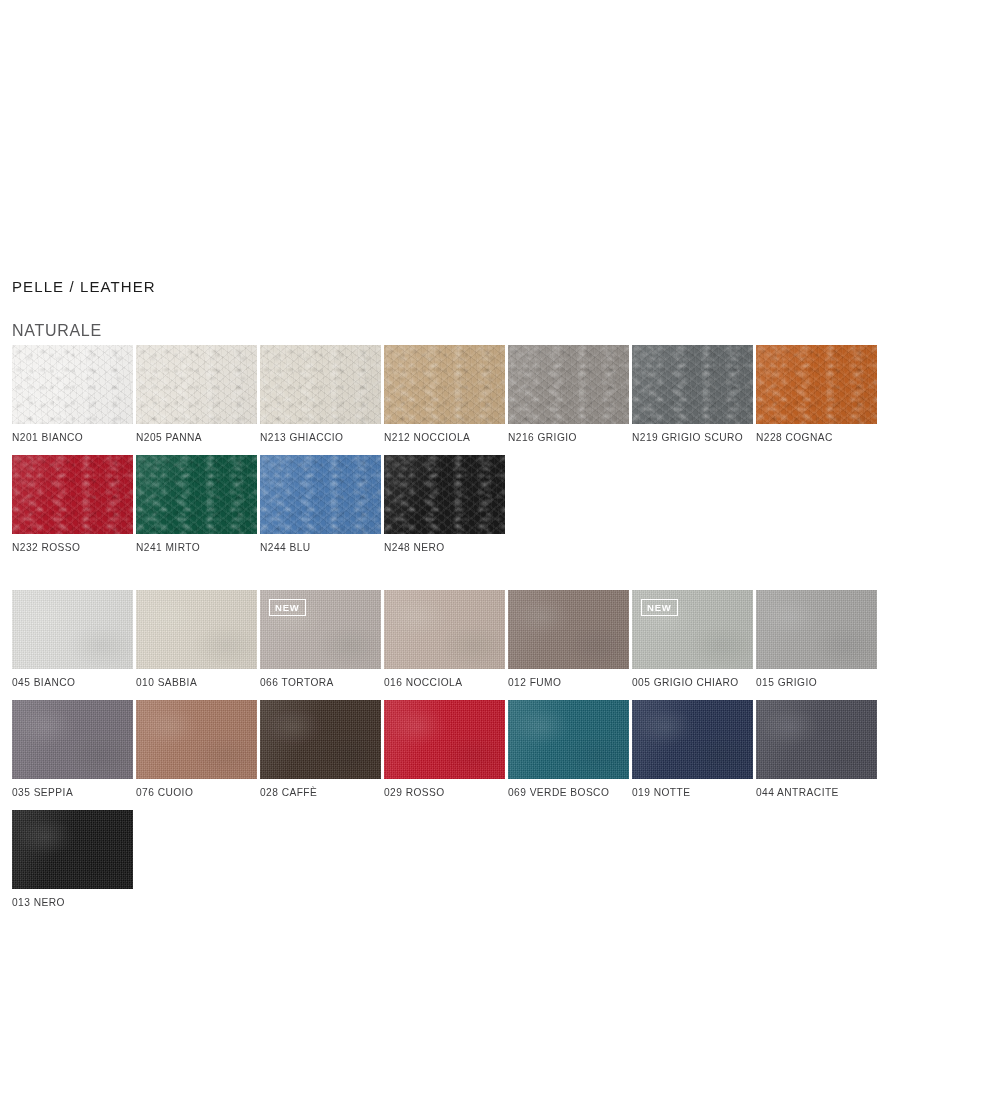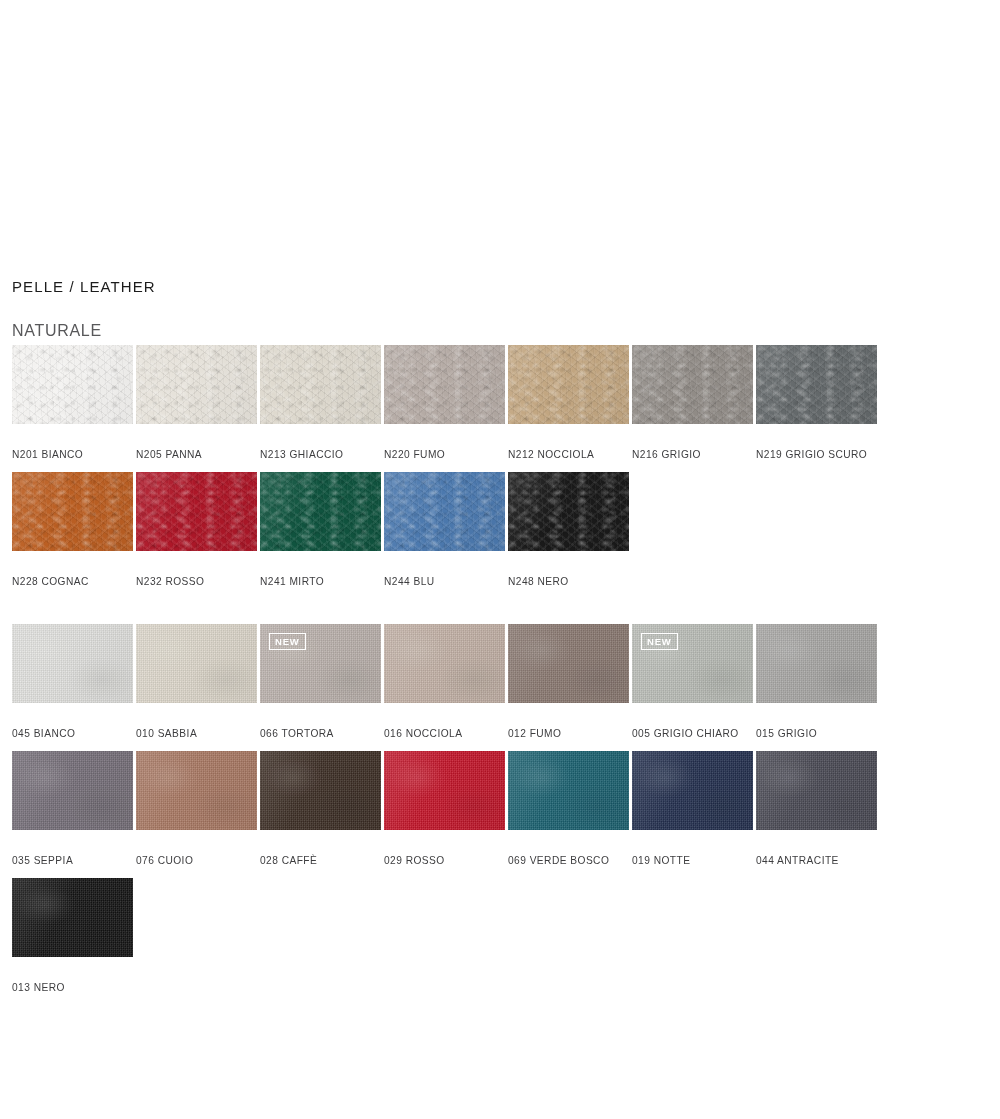--- a/index.html
+++ b/index.html
@@ -65,21 +65,21 @@
     width: 121px;
     height: 79px;
     overflow: hidden;
   }
 
   .swatch-label {
     font-size: 10.2px;
     letter-spacing: 0.45px;
     color: #3d3d3f;
     line-height: 13px;
-    padding-top: 24px;
+    padding-top: 7px;
     white-space: nowrap;
   }
 
   
   .tex {
     position: absolute;
     inset: 0;
   }
   
   .tex-grain {
@@ -163,27 +163,20 @@
             <div class="swatch-label">N205 PANNA</div>
           </div>
           <div class="swatch-cell">
             <div class="swatch" style="background: rgb(221, 216, 205);">
               <div class="tex tex-grain"></div>
               <div class="sheen"></div>
             </div>
             <div class="swatch-label">N213 GHIACCIO</div>
           </div>
           <div class="swatch-cell">
-            <div class="swatch" style="background: rgb(181, 171, 165);">
-              <div class="tex tex-grain"></div>
-              <div class="sheen"></div>
-            </div>
-            <div class="swatch-label">N220 FUMO</div>
-          </div>
-          <div class="swatch-cell">
             <div class="swatch" style="background: rgb(194, 166, 129);">
               <div class="tex tex-grain"></div>
               <div class="sheen"></div>
             </div>
             <div class="swatch-label">N212 NOCCIOLA</div>
           </div>
           <div class="swatch-cell">
             <div class="swatch" style="background: rgb(146, 141, 136);">
               <div class="tex tex-grain"></div>
               <div class="sheen"></div>

